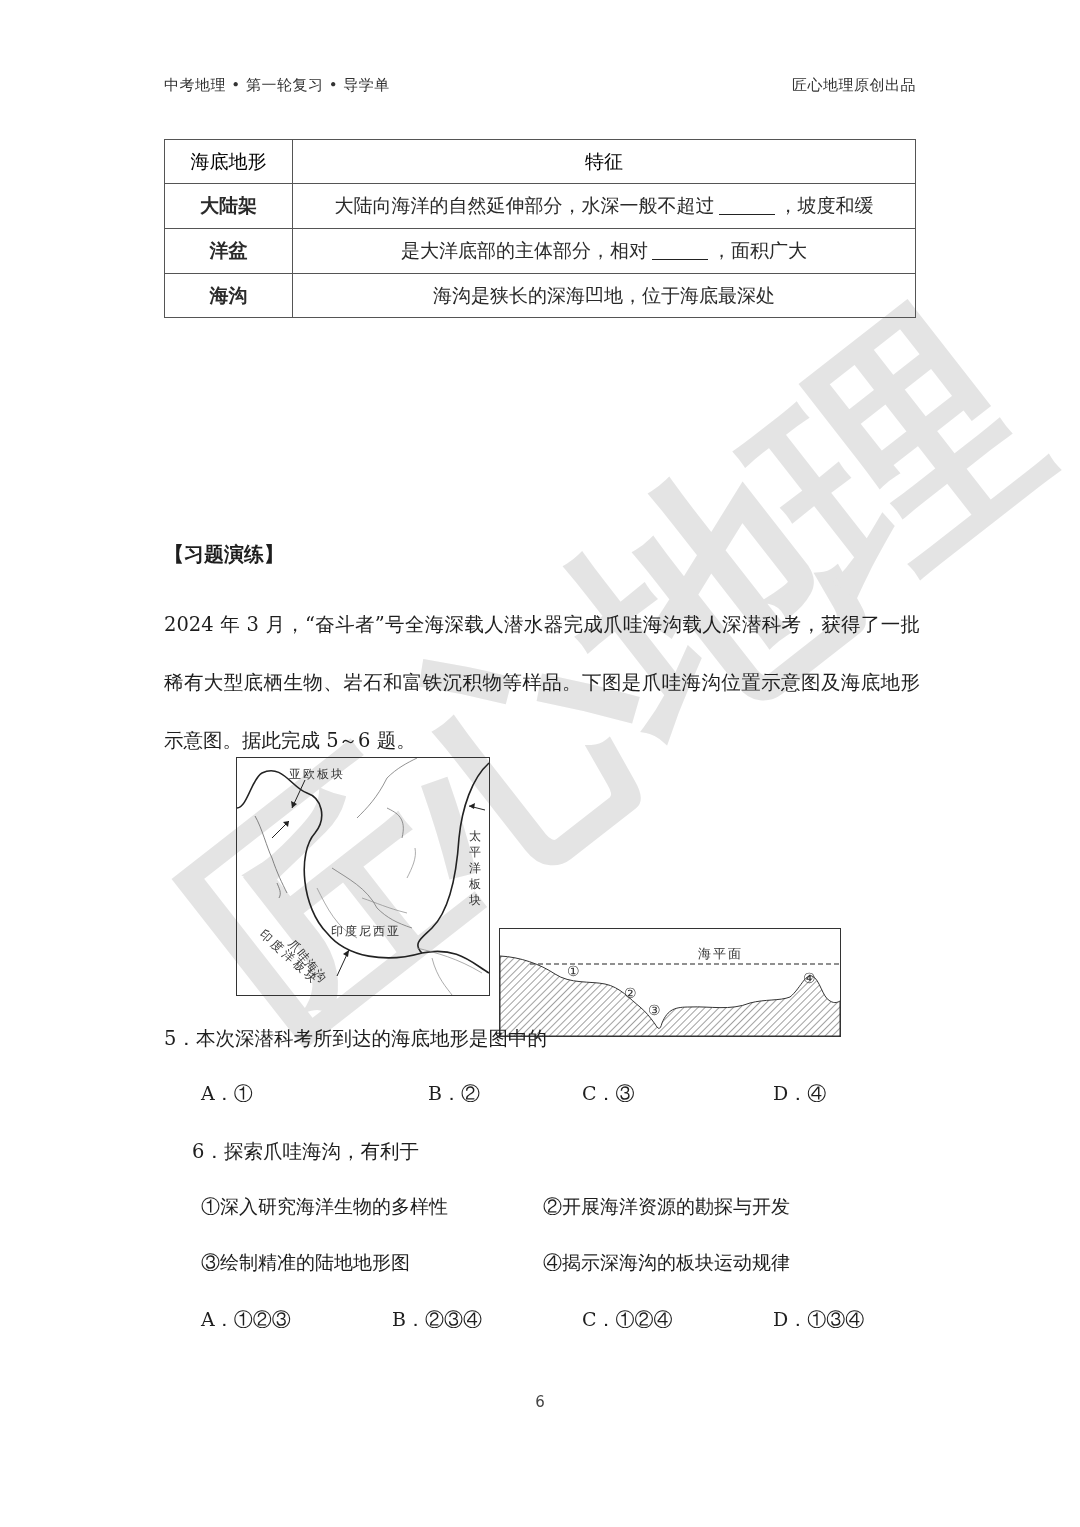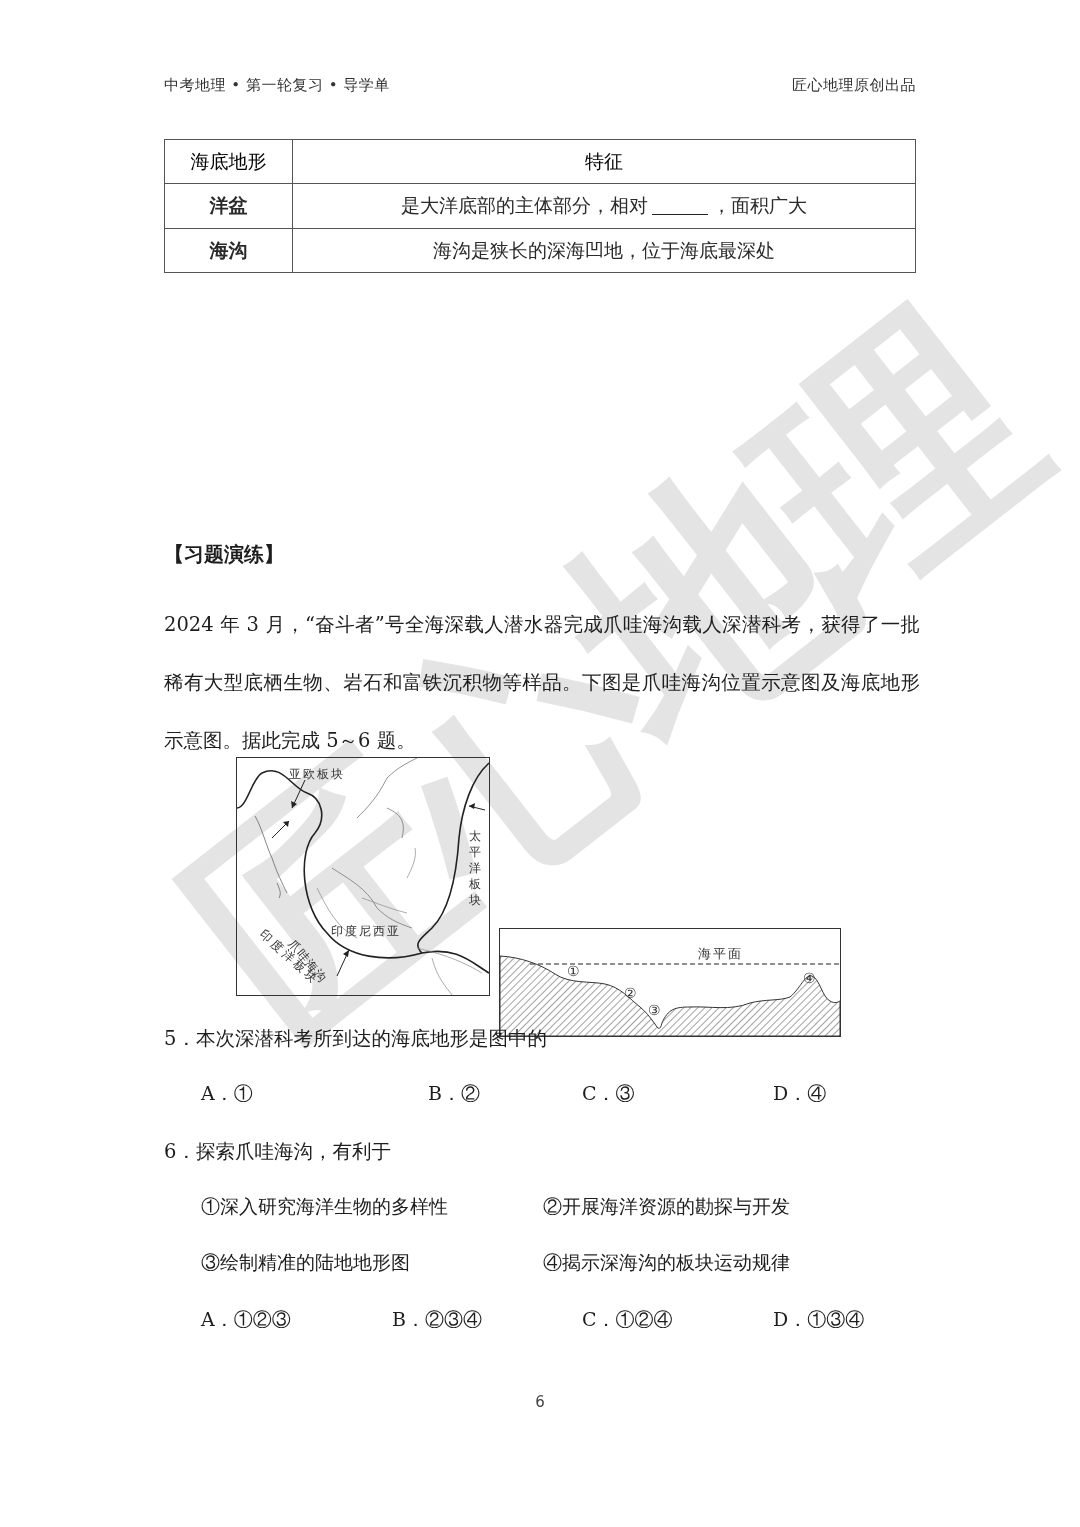--- a/index.html
+++ b/index.html
@@ -60,20 +60,24 @@
 
 <div class="abs header header-left">中考地理 • 第一轮复习 • 导学单</div>
 <div class="abs header header-right">匠心地理原创出品</div>
 
 <table class="terrain">
   <tbody>
       <tr>
     <th>海底地形</th>
     <th>特征</th>
   </tr>
+  <tr class="r1">
+    <td class="term">大陆架</td>
+    <td><span>大陆向海洋的自然延伸部分，水深一般不超过</span><span class="blank"></span><span>，坡度和缓</span></td>
+  </tr>
   <tr class="r3">
     <td class="term">洋盆</td>
     <td><span>是大洋底部的主体部分，相对</span><span class="blank"></span><span>，面积广大</span></td>
   </tr>
   <tr class="r5">
     <td class="term">海沟</td>
     <td>海沟是狭长的深海凹地，位于海底最深处</td>
   </tr>
 </tbody>
   </table>
@@ -124,21 +128,21 @@
   <span class="fig-label" style="left:148px;top:73px;font-size:14px;">③</span>
   <span class="fig-label" style="left:303px;top:41px;font-size:14px;">④</span>
 </div>
 
 <div class="abs q" style="top:1025px;">5．本次深潜科考所到达的海底地形是图中的</div>
 <div class="abs opt" style="left:201px;top:1081px;">A．①</div>
 <div class="abs opt" style="left:392px;top:1081px;margin-left:36px;">B．②</div>
 <div class="abs opt" style="left:582px;top:1081px;">C．③</div>
 <div class="abs opt" style="left:773px;top:1081px;">D．④</div>
 
-<div class="abs q" style="top:1138px;">6．探索爪哇海沟，有利于</div>
+<div class="abs q" style="top:1138px;margin-left:28px;">6．探索爪哇海沟，有利于</div>
 <div class="abs opt" style="left:201px;top:1194px;">①深入研究海洋生物的多样性</div>
 <div class="abs opt" style="left:543px;top:1194px;">②开展海洋资源的勘探与开发</div>
 <div class="abs opt" style="left:201px;top:1250px;">③绘制精准的陆地地形图</div>
 <div class="abs opt" style="left:543px;top:1250px;">④揭示深海沟的板块运动规律</div>
 <div class="abs opt" style="left:201px;top:1307px;">A．①②③</div>
 <div class="abs opt" style="left:392px;top:1307px;">B．②③④</div>
 <div class="abs opt" style="left:582px;top:1307px;">C．①②④</div>
 <div class="abs opt" style="left:773px;top:1307px;text-align:right;">D．①③④</div>
 
 <div class="abs page-num">6</div>

